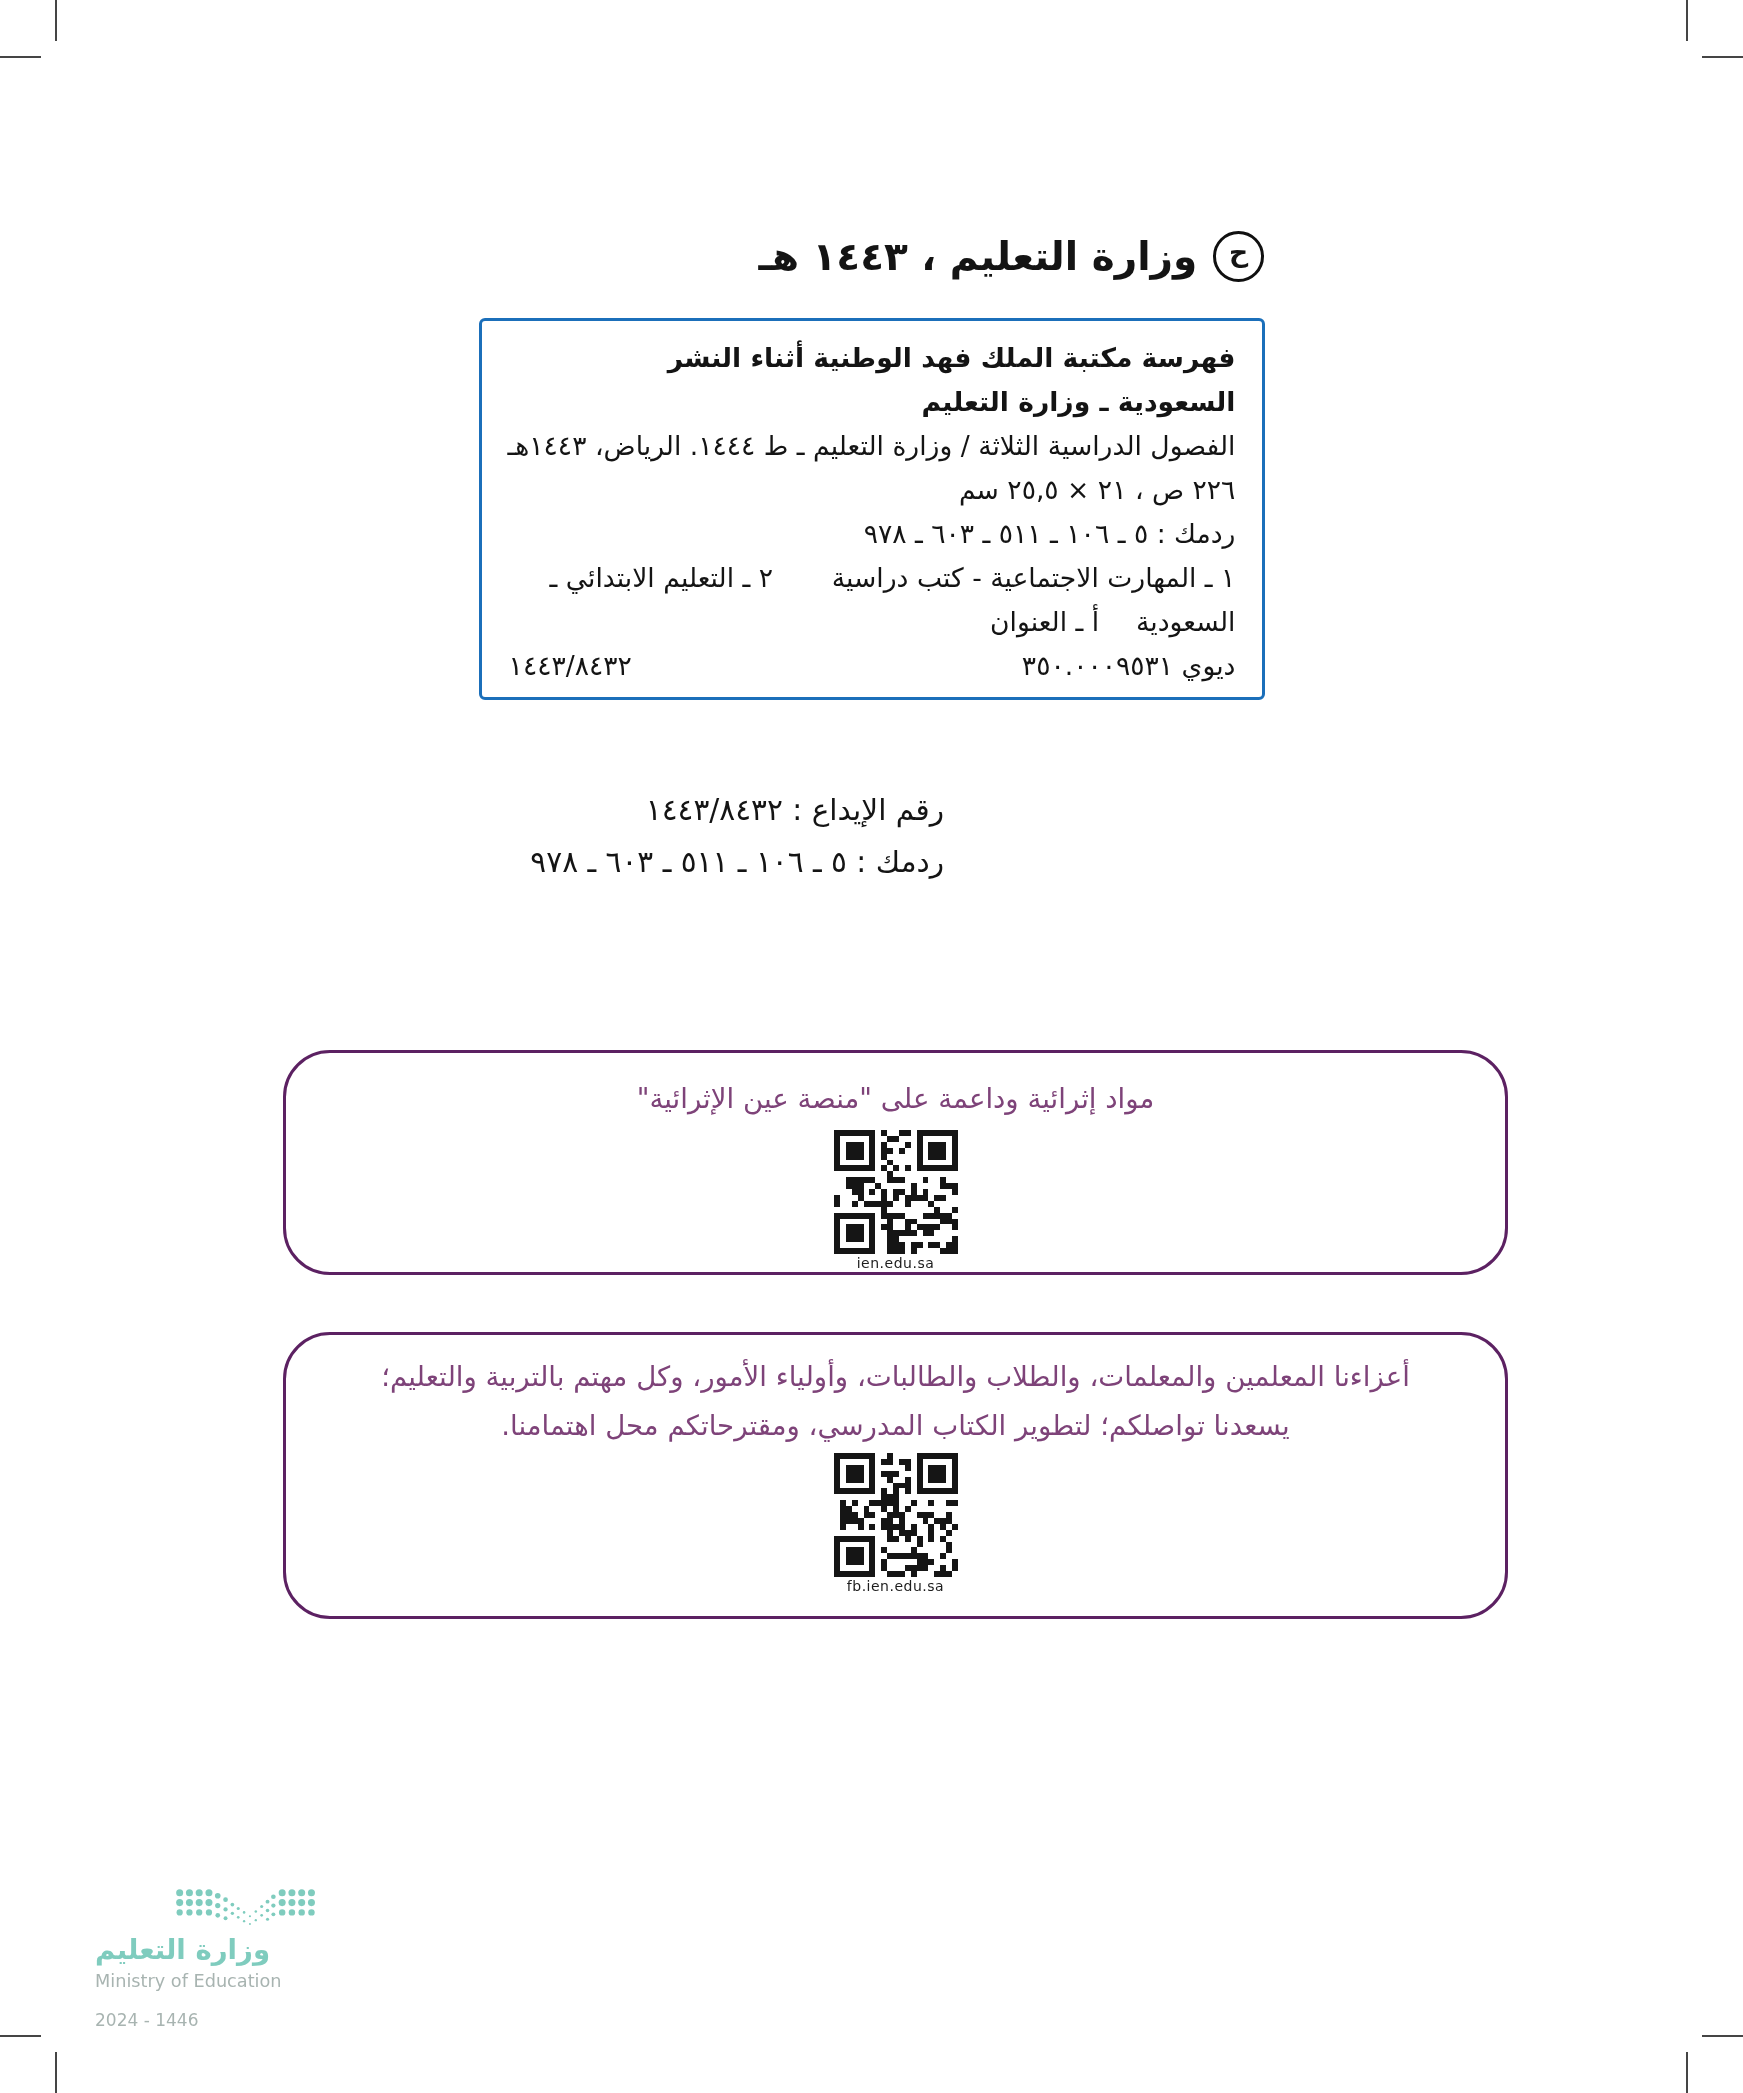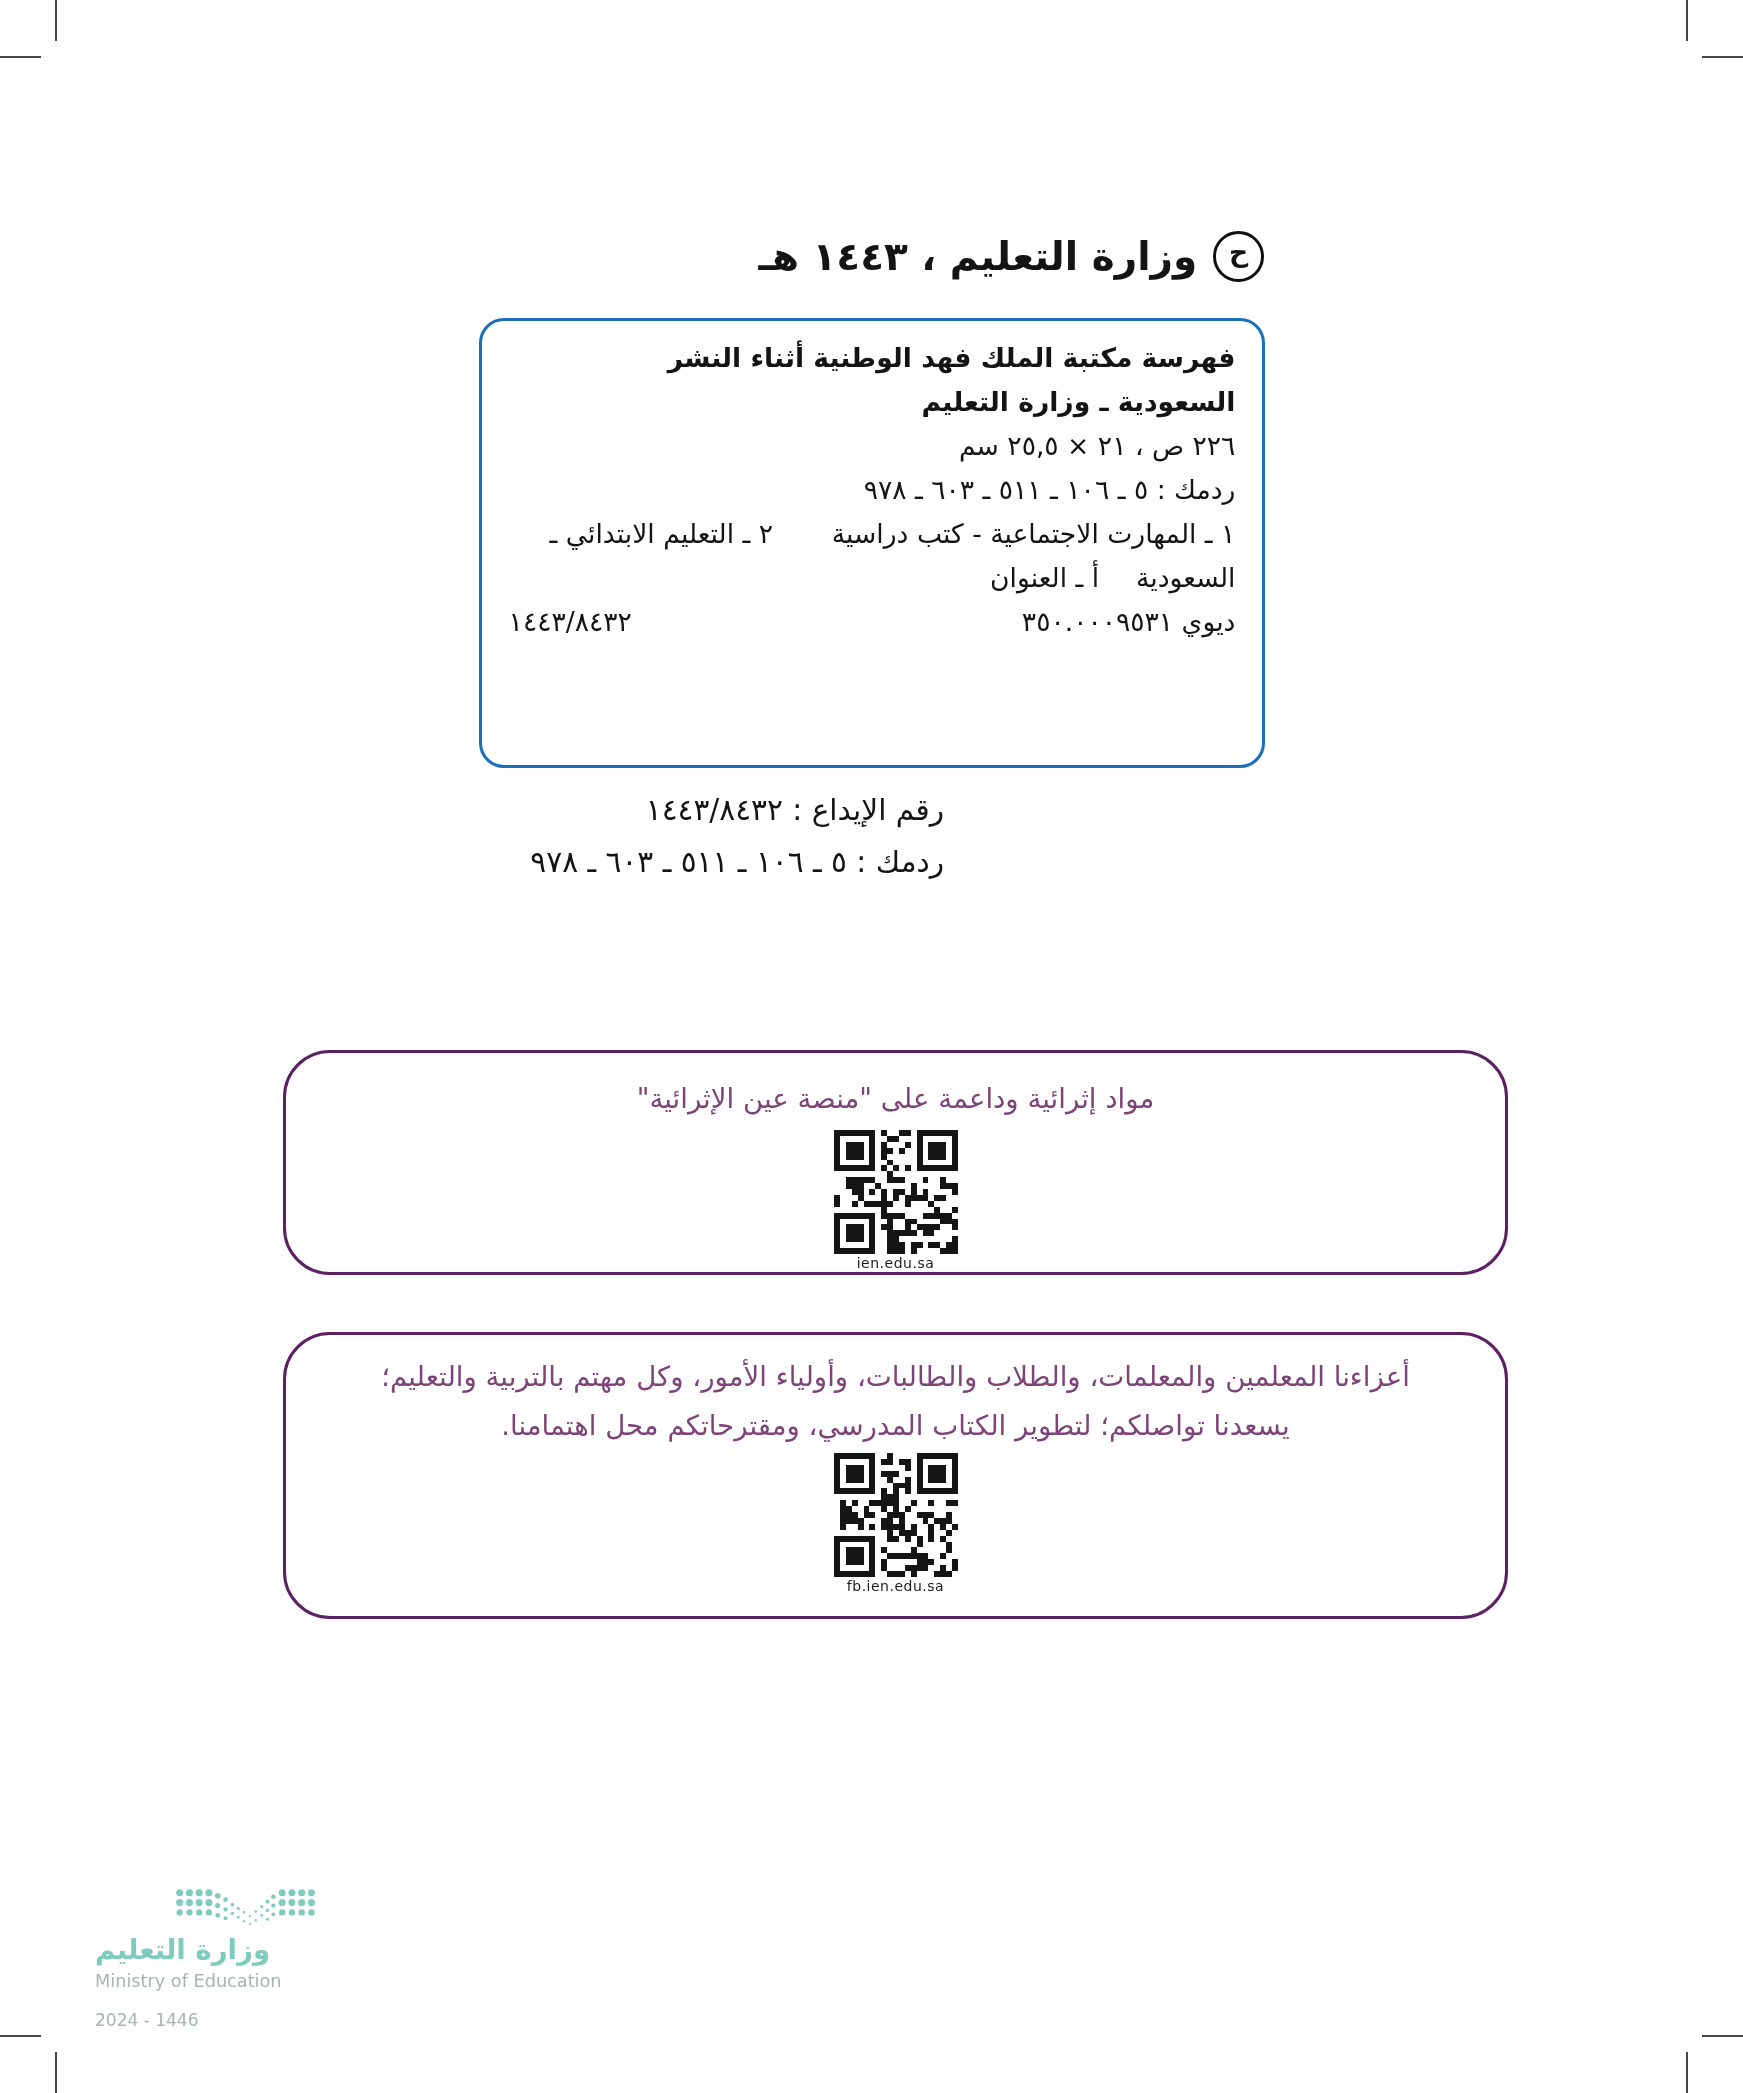--- a/index.html
+++ b/index.html
@@ -31,22 +31,22 @@
     display:flex;align-items:center;gap:15.8px;font-weight:bold;font-size:39px;
     white-space:nowrap;
   }
   .c-circle{
     width:51px;height:51px;border:3.9px solid #101010;border-radius:50%;
     display:flex;align-items:center;justify-content:center;
     font-size:26.6px;line-height:1;padding-bottom:5.9px;flex:0 0 auto;
   }
   
   .catalog-box{
-    position:absolute;left:479px;top:318px;width:786px;height:450px;
-    border:3px solid var(--catalog-border);border-radius:25px;
+    position:absolute;left:479px;top:318px;width:786px;height:382px;
+    border:3px solid var(--catalog-border);border-radius:6px;
     direction:rtl;text-align:right;padding:14.8px 26.6px;
     font-size:26.6px;line-height:44px;overflow:hidden;
   }
   .catalog-box .ln{white-space:nowrap;}
   .catalog-box .bold{font-weight:bold;}
   .row-split{display:flex;justify-content:space-between;white-space:nowrap;}
   .row-split.indent{padding-left:41px;}
   .row-gap{display:flex;gap:37px;white-space:nowrap;}
   
   .deposit{
@@ -95,20 +95,21 @@
   <div class="copyright">
     <span class="c-circle">
       <span>ح</span>
     </span>
     <span>وزارة التعليم ، ١٤٤٣ هـ</span>
   </div>
 
   <div class="catalog-box">
     <div class="ln bold">فهرسة مكتبة الملك فهد الوطنية أثناء النشر</div>
     <div class="ln bold">السعودية ـ وزارة التعليم</div>
+    <div class="ln">الفصول الدراسية الثلاثة / وزارة التعليم ـ ط ١٤٤٤. الرياض، ١٤٤٣هـ</div>
     <div class="ln">٢٢٦ ص ، ٢١ × ٢٥,٥ سم</div>
     <div class="ln">ردمك : ٥ ـ ١٠٦ ـ ٥١١ ـ ٦٠٣ ـ ٩٧٨</div>
     <div class="row-split indent">
       <span>١ ـ المهارت الاجتماعية - كتب دراسية</span>
       <span>٢ ـ التعليم الابتدائي ـ</span>
     </div>
     <div class="row-gap">
       <span>السعودية</span>
       <span>أ ـ العنوان</span>
     </div>

